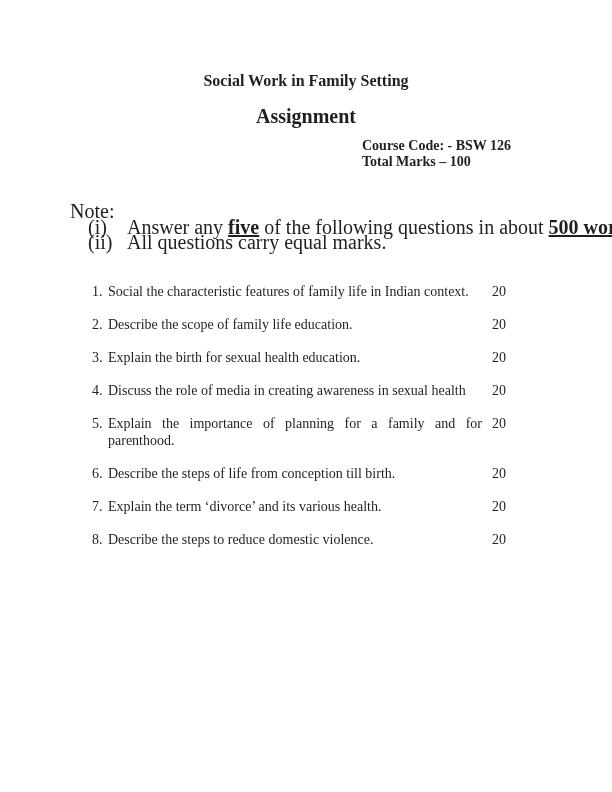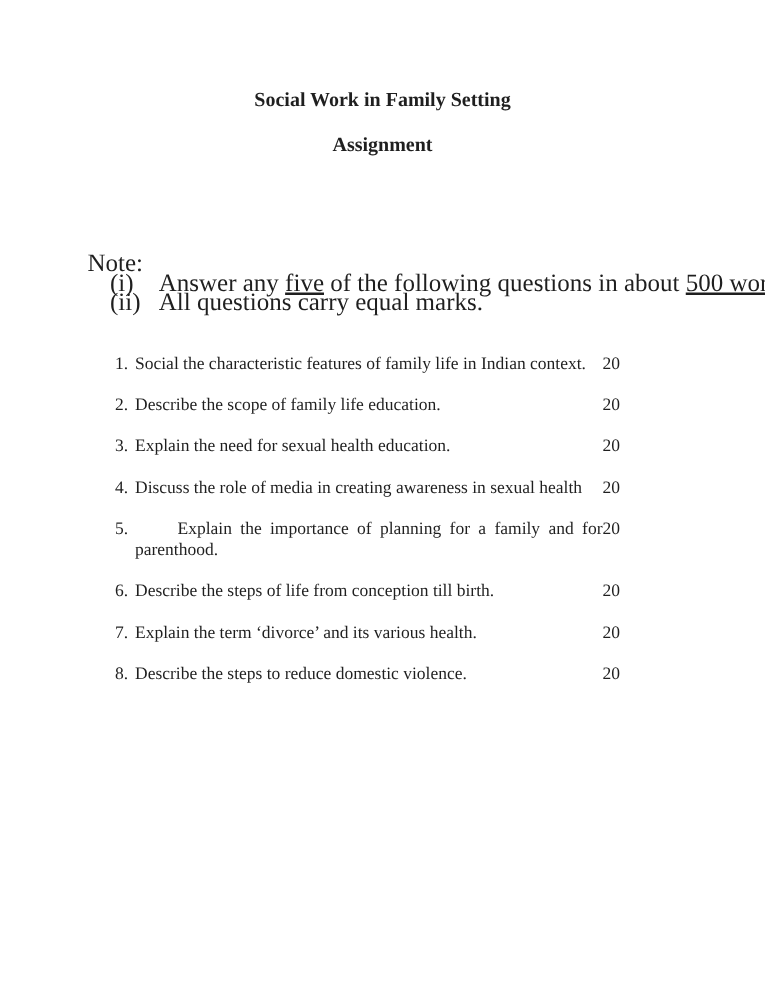--- a/index.html
+++ b/index.html
@@ -25,21 +25,21 @@
     font-size: 16px;
     font-weight: bold;
     line-height: 17px;
   }
   .doc-subtitle {
     position: absolute;
     top: 108px;
     left: 0;
     width: 612px;
     text-align: center;
-    font-size: 16px;
+    font-size: 20px;
     font-weight: bold;
     line-height: 17px;
   }
   .course-block {
     position: absolute;
     top: 138px;
     left: 362px;
     font-size: 14px;
     font-weight: bold;
     line-height: 16px;
@@ -57,21 +57,21 @@
     margin-left: 18px;
   }
   .note-marker {
     flex: none;
     width: 39px;
   }
   .note-text {
     white-space: nowrap;
   }
   .note-text .em {
-    font-weight: normal;
+    font-weight: bold;
     text-decoration: underline;
   }
   .question-list {
     position: absolute;
     top: 283px;
     left: 92px;
     width: 414px;
     font-size: 14px;
   }
   .q-row {
@@ -89,37 +89,40 @@
     width: 374px;
     line-height: 17px;
   }
   .q-line {
     white-space: nowrap;
   }
   .q-line.justify {
     white-space: normal;
     text-align: justify;
     text-align-last: justify;
-    margin-left: 34px;
   }
   .q-marks {
     flex: 1;
-    text-align: left;
+    text-align: right;
     line-height: 17px;
   }
 </style>
 </head>
 <body>
 
 <div class="page">
 
   <div class="doc-title">Social Work in Family Setting</div>
 
   <div class="doc-subtitle">Assignment</div>
 
+  <div class="course-block">
+    <div>Course Code: - BSW 126</div>
+    <div>Total Marks – 100</div>
+  </div>
 
   <div class="note-block">
     <div>Note:</div>
     <div>
         <div class="note-item">
           <span class="note-marker">(i)</span>
           <span class="note-text"><span>Answer any </span><span class="em">five</span><span> of the following questions in about </span><span class="em">500 words</span><span> each.</span></span>
         </div>
         <div class="note-item">
           <span class="note-marker">(ii)</span>
@@ -139,21 +142,21 @@
       <div class="q-row">
         <span class="q-num">2.</span>
         <div class="q-text">
           <div class="q-line">Describe the scope of family life education.</div>
         </div>
         <span class="q-marks">20</span>
       </div>
       <div class="q-row">
         <span class="q-num">3.</span>
         <div class="q-text">
-          <div class="q-line">Explain the need for sexual health education.</div>
+          <div class="q-line">Explain the birth for sexual health education.</div>
         </div>
         <span class="q-marks">20</span>
       </div>
       <div class="q-row">
         <span class="q-num">4.</span>
         <div class="q-text">
           <div class="q-line">Discuss the role of media in creating awareness in sexual health</div>
         </div>
         <span class="q-marks">20</span>
       </div>

